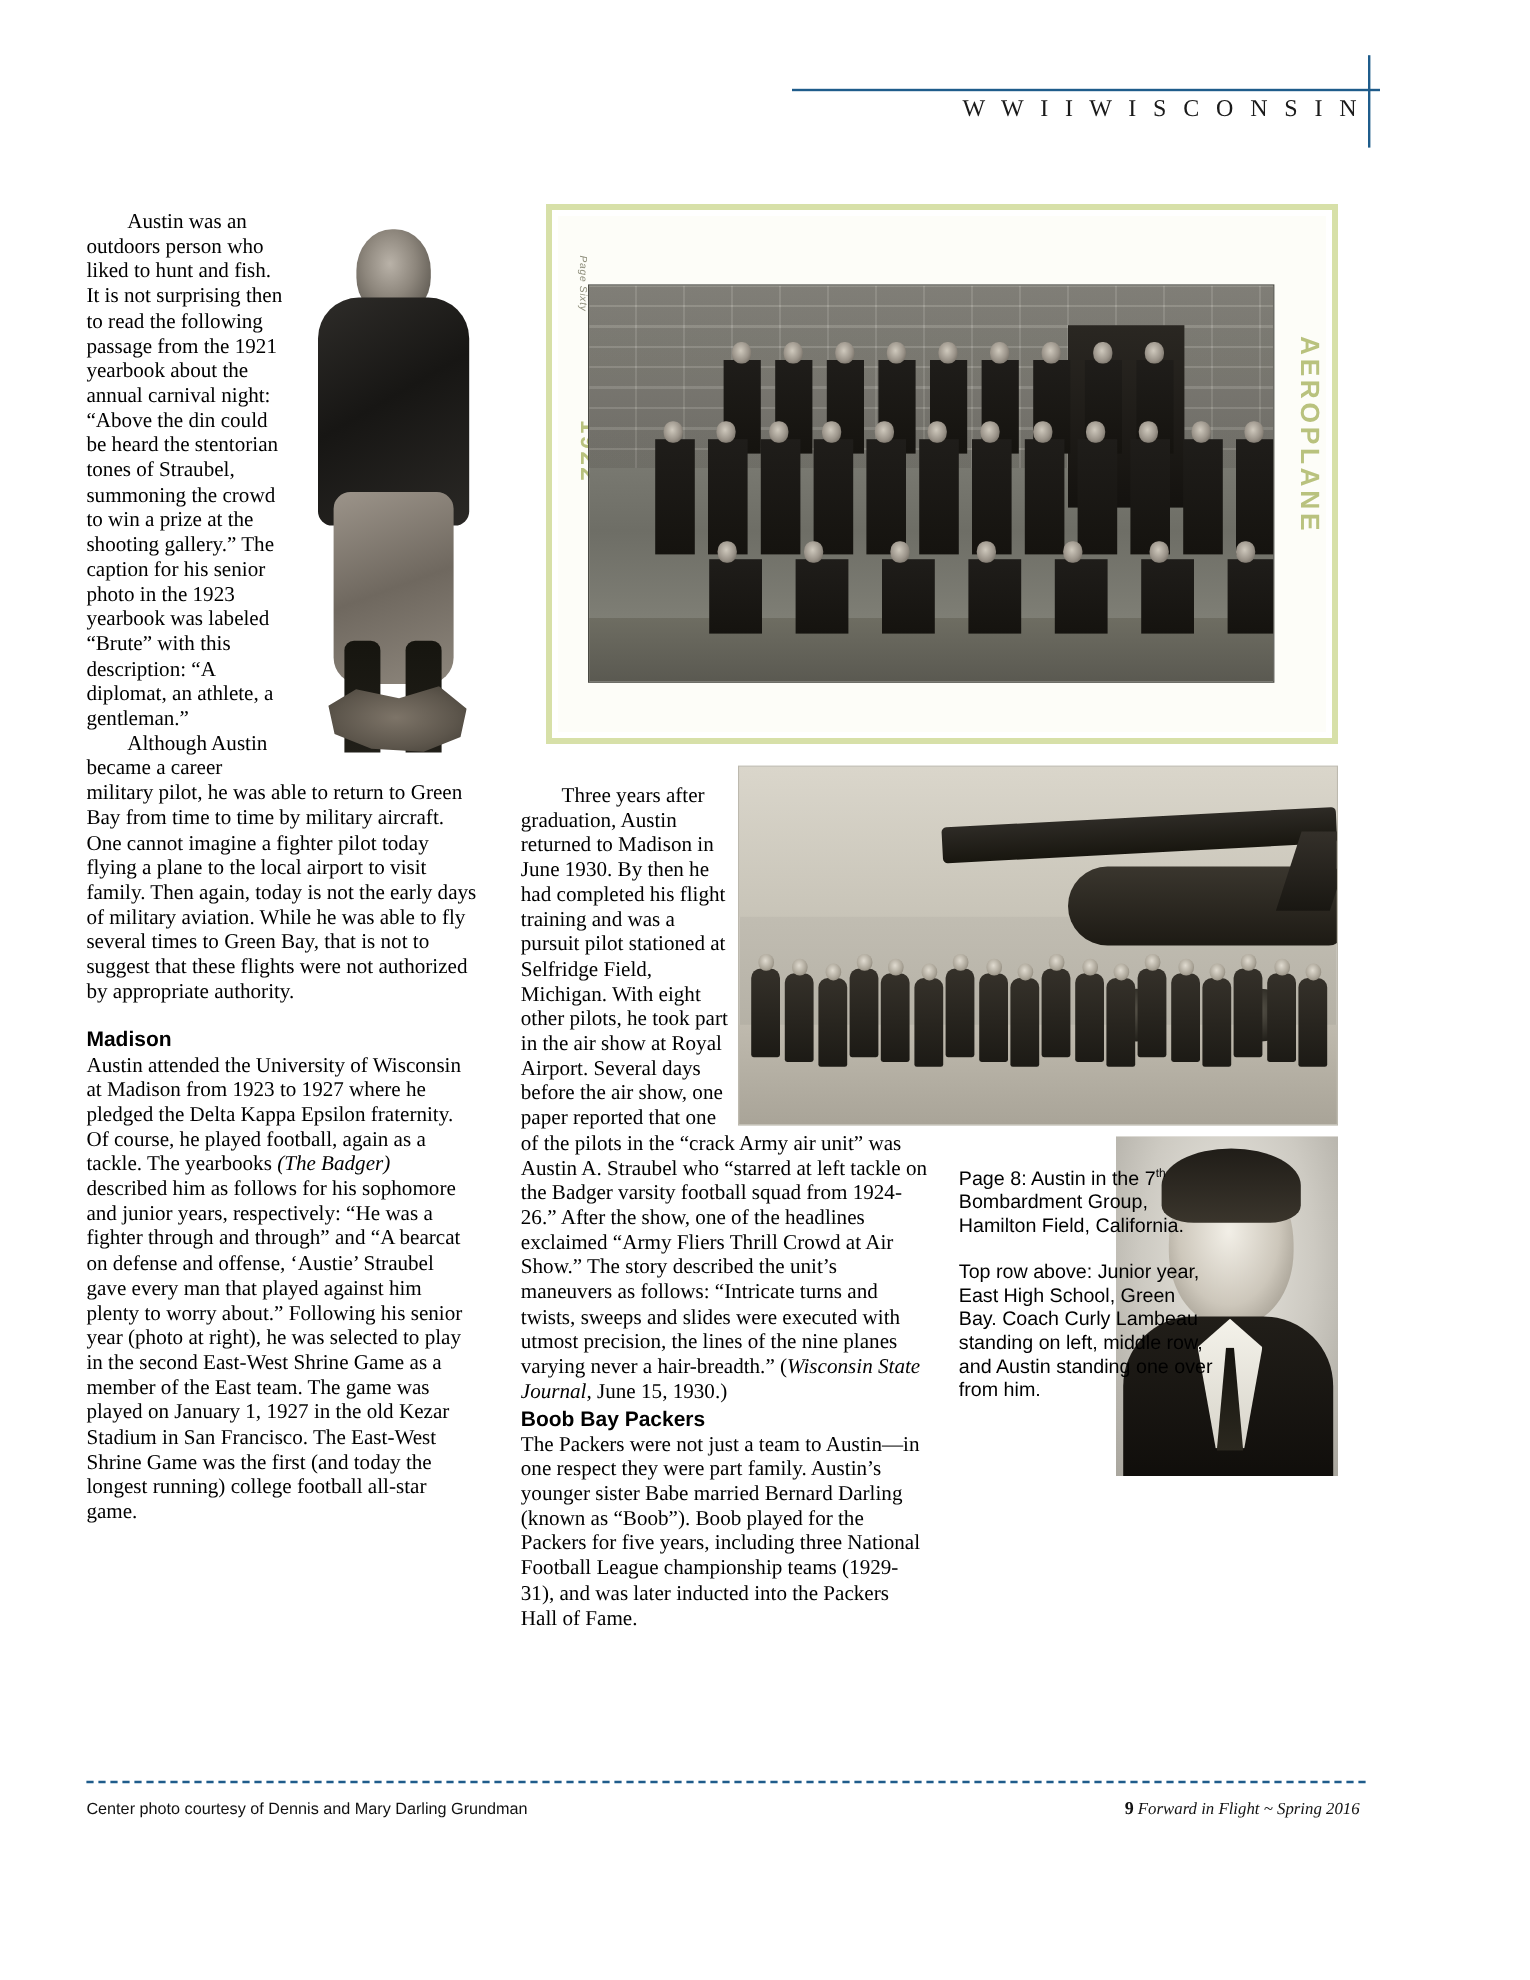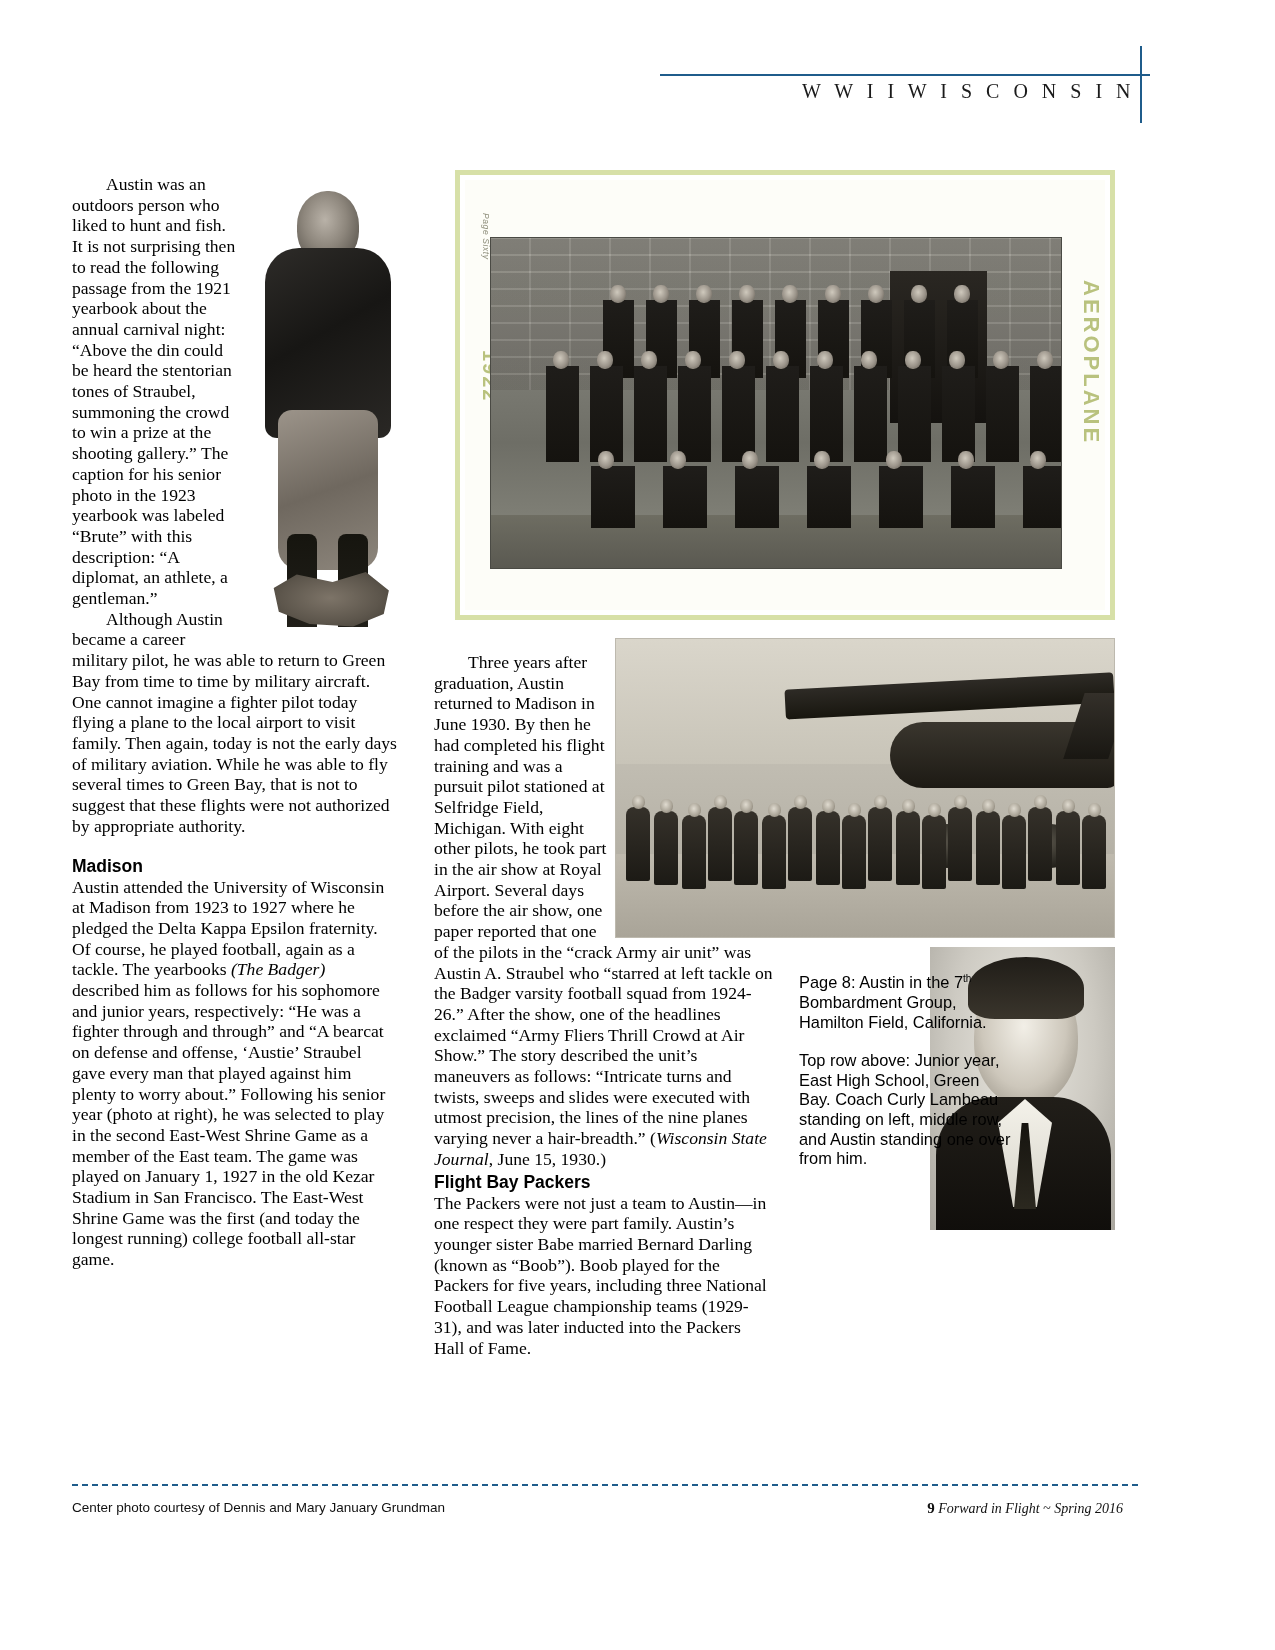--- a/index.html
+++ b/index.html
@@ -265,21 +265,21 @@
   #footer .dash {
     position:absolute; left:72px; top:0; width:1066px; height:0;
     border-top:2px dashed #1f5c8b;
   }
   #footer .left {
     position:absolute; left:72px; top:16px;
     font-family:"Liberation Sans", sans-serif;
     font-size:13.5px; color:#111;
   }
   #footer .right {
-    position:absolute; right:152px; top:16px;
+    position:absolute; right:142px; top:16px;
     font-family:"Liberation Serif", serif;
     font-size:14px; color:#111;
   }
   #footer .right .pgnum { font-weight:bold; font-size:15px; }
   #footer .right .jrnl { font-style:italic; }
 
   
   .cap {
     font-family:"Liberation Sans", sans-serif;
     font-size:16.4px;
@@ -505,30 +505,30 @@
   <div class="shape-left-photo"></div>
   <p class="body indent">Austin was an outdoors person who liked to hunt and fish. It is not surprising then to read the following passage from the 1921 yearbook about the annual carnival night: “Above the din could be heard the stentorian tones of Straubel, summoning the crowd to win a prize at the shooting gallery.” The caption for his senior photo in the 1923 yearbook was labeled “Brute” with this description: “A diplomat, an athlete, a gentleman.”</p>
   <p class="body indent">Although Austin became a career military pilot, he was able to return to Green Bay from time to time by military aircraft. One cannot imagine a fighter pilot today flying a plane to the local airport to visit family. Then again, today is not the early days of military aviation. While he was able to fly several times to Green Bay, that is not to suggest that these flights were not authorized by appropriate authority.</p>
   <h3 class="sec">Madison</h3>
   <p class="body"><span>Austin attended the University of Wisconsin at Madison from 1923 to 1927 where he pledged the Delta Kappa Epsilon fraternity. Of course, he played football, again as a tackle. The yearbooks </span><span class="ital">(The Badger)</span><span> described him as follows for his sophomore and junior years, respectively: “He was a fighter through and through” and “A bearcat on defense and offense, ‘Austie’ Straubel gave every man that played against him plenty to worry about.” Following his senior year (photo at right), he was selected to play in the second East-West Shrine Game as a member of the East team. The game was played on January 1, 1927 in the old Kezar Stadium in San Francisco. The East-West Shrine Game was the first (and today the longest running) college football all-star game.</span></p>
 </div>
 
 <div class="col-mid">
   <div class="shape-mid-photo"></div>
   <p class="body indent"><span>Three years after graduation, Austin returned to Madison in June 1930. By then he had completed his flight training and was a pursuit pilot stationed at Selfridge Field, Michigan. With eight other pilots, he took part in the air show at Royal Airport. Several days before the air show, one paper reported that one of the pilots in the “crack Army air unit” was Austin A. Straubel who “starred at left tackle on the Badger varsity football squad from 1924-26.” After the show, one of the headlines exclaimed “Army Fliers Thrill Crowd at Air Show.” The story described the unit’s maneuvers as follows: “Intricate turns and twists, sweeps and slides were executed with utmost precision, the lines of the nine planes varying never a hair-breadth.” (</span><span class="ital">Wisconsin State Journal</span><span>, June 15, 1930.)</span></p>
-  <h3 class="sec tight">Flight Bay Packers</h3>
+  <h3 class="sec tight">Boob Bay Packers</h3>
   <p class="body">The Packers were not just a team to Austin—in one respect they were part family. Austin’s younger sister Babe married Bernard Darling (known as “Boob”). Boob played for the Packers for five years, including three National Football League championship teams (1929-31), and was later inducted into the Packers Hall of Fame.</p>
 </div>
 
 <div class="col-right">
   <div class="shape-right-photo"></div>
   <p class="cap"><span>Page 8: Austin in the 7</span><sup>th</sup><span> Bombardment Group, Hamilton Field, California.</span></p>
   <p class="cap">Top row above: Junior year, East High School, Green Bay. Coach Curly Lambeau standing on left, middle row, and Austin standing one over from him.</p>
 </div>
 
 <div id="footer">
   <div class="dash"></div>
-  <div class="left">Center photo courtesy of Dennis and Mary January Grundman</div>
+  <div class="left">Center photo courtesy of Dennis and Mary Darling Grundman</div>
   <div class="right">
     <span class="pgnum">9</span>
     <span class="jrnl">Forward in Flight ~ Spring 2016</span>
   </div>
 </div>
 
 </body></html>

